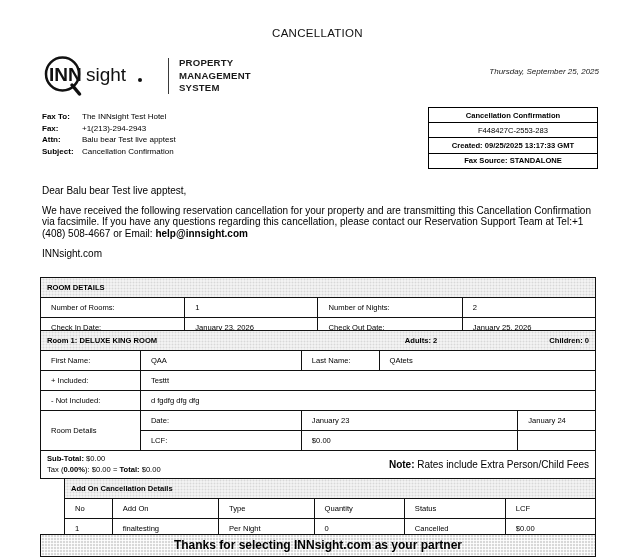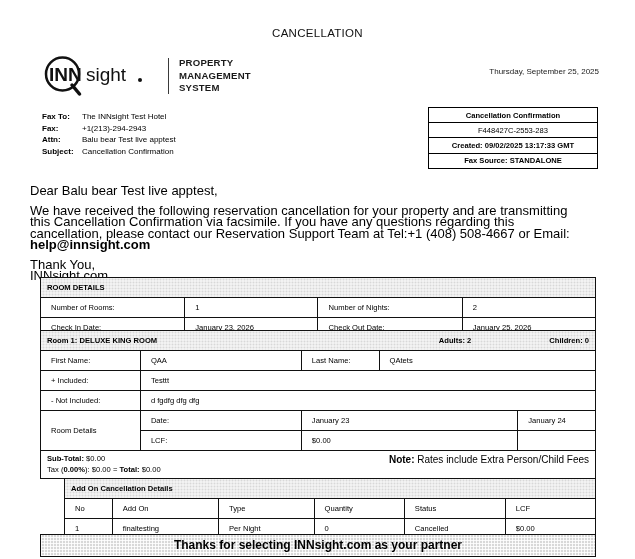--- a/index.html
+++ b/index.html
@@ -62,20 +62,21 @@
     color: #1a1a1a;
   }
 
   
   .header-date {
     position: absolute;
     right: 36px;
     top: 67px;
     font-size: 8px;
     color: #1a1a1a;
+    font-style: italic;
   }
 
   
   .fax-meta {
     position: absolute;
     left: 42px;
     top: 111px;
     font-size: 8px;
     line-height: 11.6px;
   }
@@ -103,24 +104,24 @@
     border-bottom: 1.4px solid #000;
     white-space: nowrap;
   }
   .conf-row:last-child { border-bottom: none; }
   .conf-row.bold { font-weight: bold; }
   .conf-row.plain { font-weight: normal; }
 
   
   .letter {
     position: absolute;
-    left: 30px;
+    left: 42px;
     top: 185px;
     width: 550px;
-    font-size: 13px;
+    font-size: 10px;
     line-height: 11.2px;
   }
   .letter p { margin: 0 0 9px 0; }
   .letter p.tight { margin-bottom: 0; }
   .letter .email { font-weight: bold; }
 
   
   .tbl-block {
     position: absolute;
     left: 40px;
@@ -154,32 +155,32 @@
     padding-top: 2.5px;
     padding-bottom: 2.5px;
   }
   .hdr-inline {
     display: flex;
     justify-content: space-between;
     align-items: flex-start;
   }
   .hdr-right { display: flex; }
   .hdr-right span { display: inline-block; }
-  .sp-adults { margin-right: 78px; padding-left: 33px; }
+  .sp-adults { margin-right: 112px; padding-left: 33px; }
   .cell-indent { padding-left: 10px !important; margin-top: 12px; }
 
   
   .totals-row td {
     padding: 3px 6px 4px 6px;
     height: auto;
   }
   .totals-flex {
     display: flex;
     justify-content: space-between;
-    align-items: flex-start;
+    align-items: center;
   }
   .totals-left {
     font-size: 7.6px;
     line-height: 10.6px;
     font-weight: bold;
   }
   .totals-left .thin { font-weight: normal; }
   .totals-note {
     font-size: 10px;
     font-weight: normal;
@@ -245,29 +246,28 @@
     </div>
     <div class="fax-row">
       <div class="fax-label">Subject:</div>
       <div class="fax-value">Cancellation Confirmation</div>
     </div>
   </div>
 
   <div class="conf-box">
     <div class="conf-row bold">Cancellation Confirmation</div>
     <div class="conf-row plain">F448427C-2553-283</div>
-    <div class="conf-row bold">Created: 09/02/2025 13:17:33 GMT</div>
+    <div class="conf-row bold">Created: 09/25/2025 13:17:33 GMT</div>
     <div class="conf-row bold">Fax Source: STANDALONE</div>
   </div>
 
   <div class="letter">
     <p>Dear Balu bear Test live apptest,</p>
     <p><span>We have received the following reservation cancellation for your property and are transmitting this Cancellation Confirmation via facsimile. If you have any questions regarding this cancellation, please contact our Reservation Support Team at Tel:+1 (408) 508-4667 or Email:</span>
       <span class="email">help@innsight.com</span></p>
-    <p class="tight">Thank You,</p>
     <p>INNsight.com</p>
   </div>
 
   <div class="tbl-block" style="top:277px;">
     <table class="grid">
       <colgroup>
         <col style="width:26%">
           <col style="width:24%">
           <col style="width:26%">
           <col style="width:24%">

